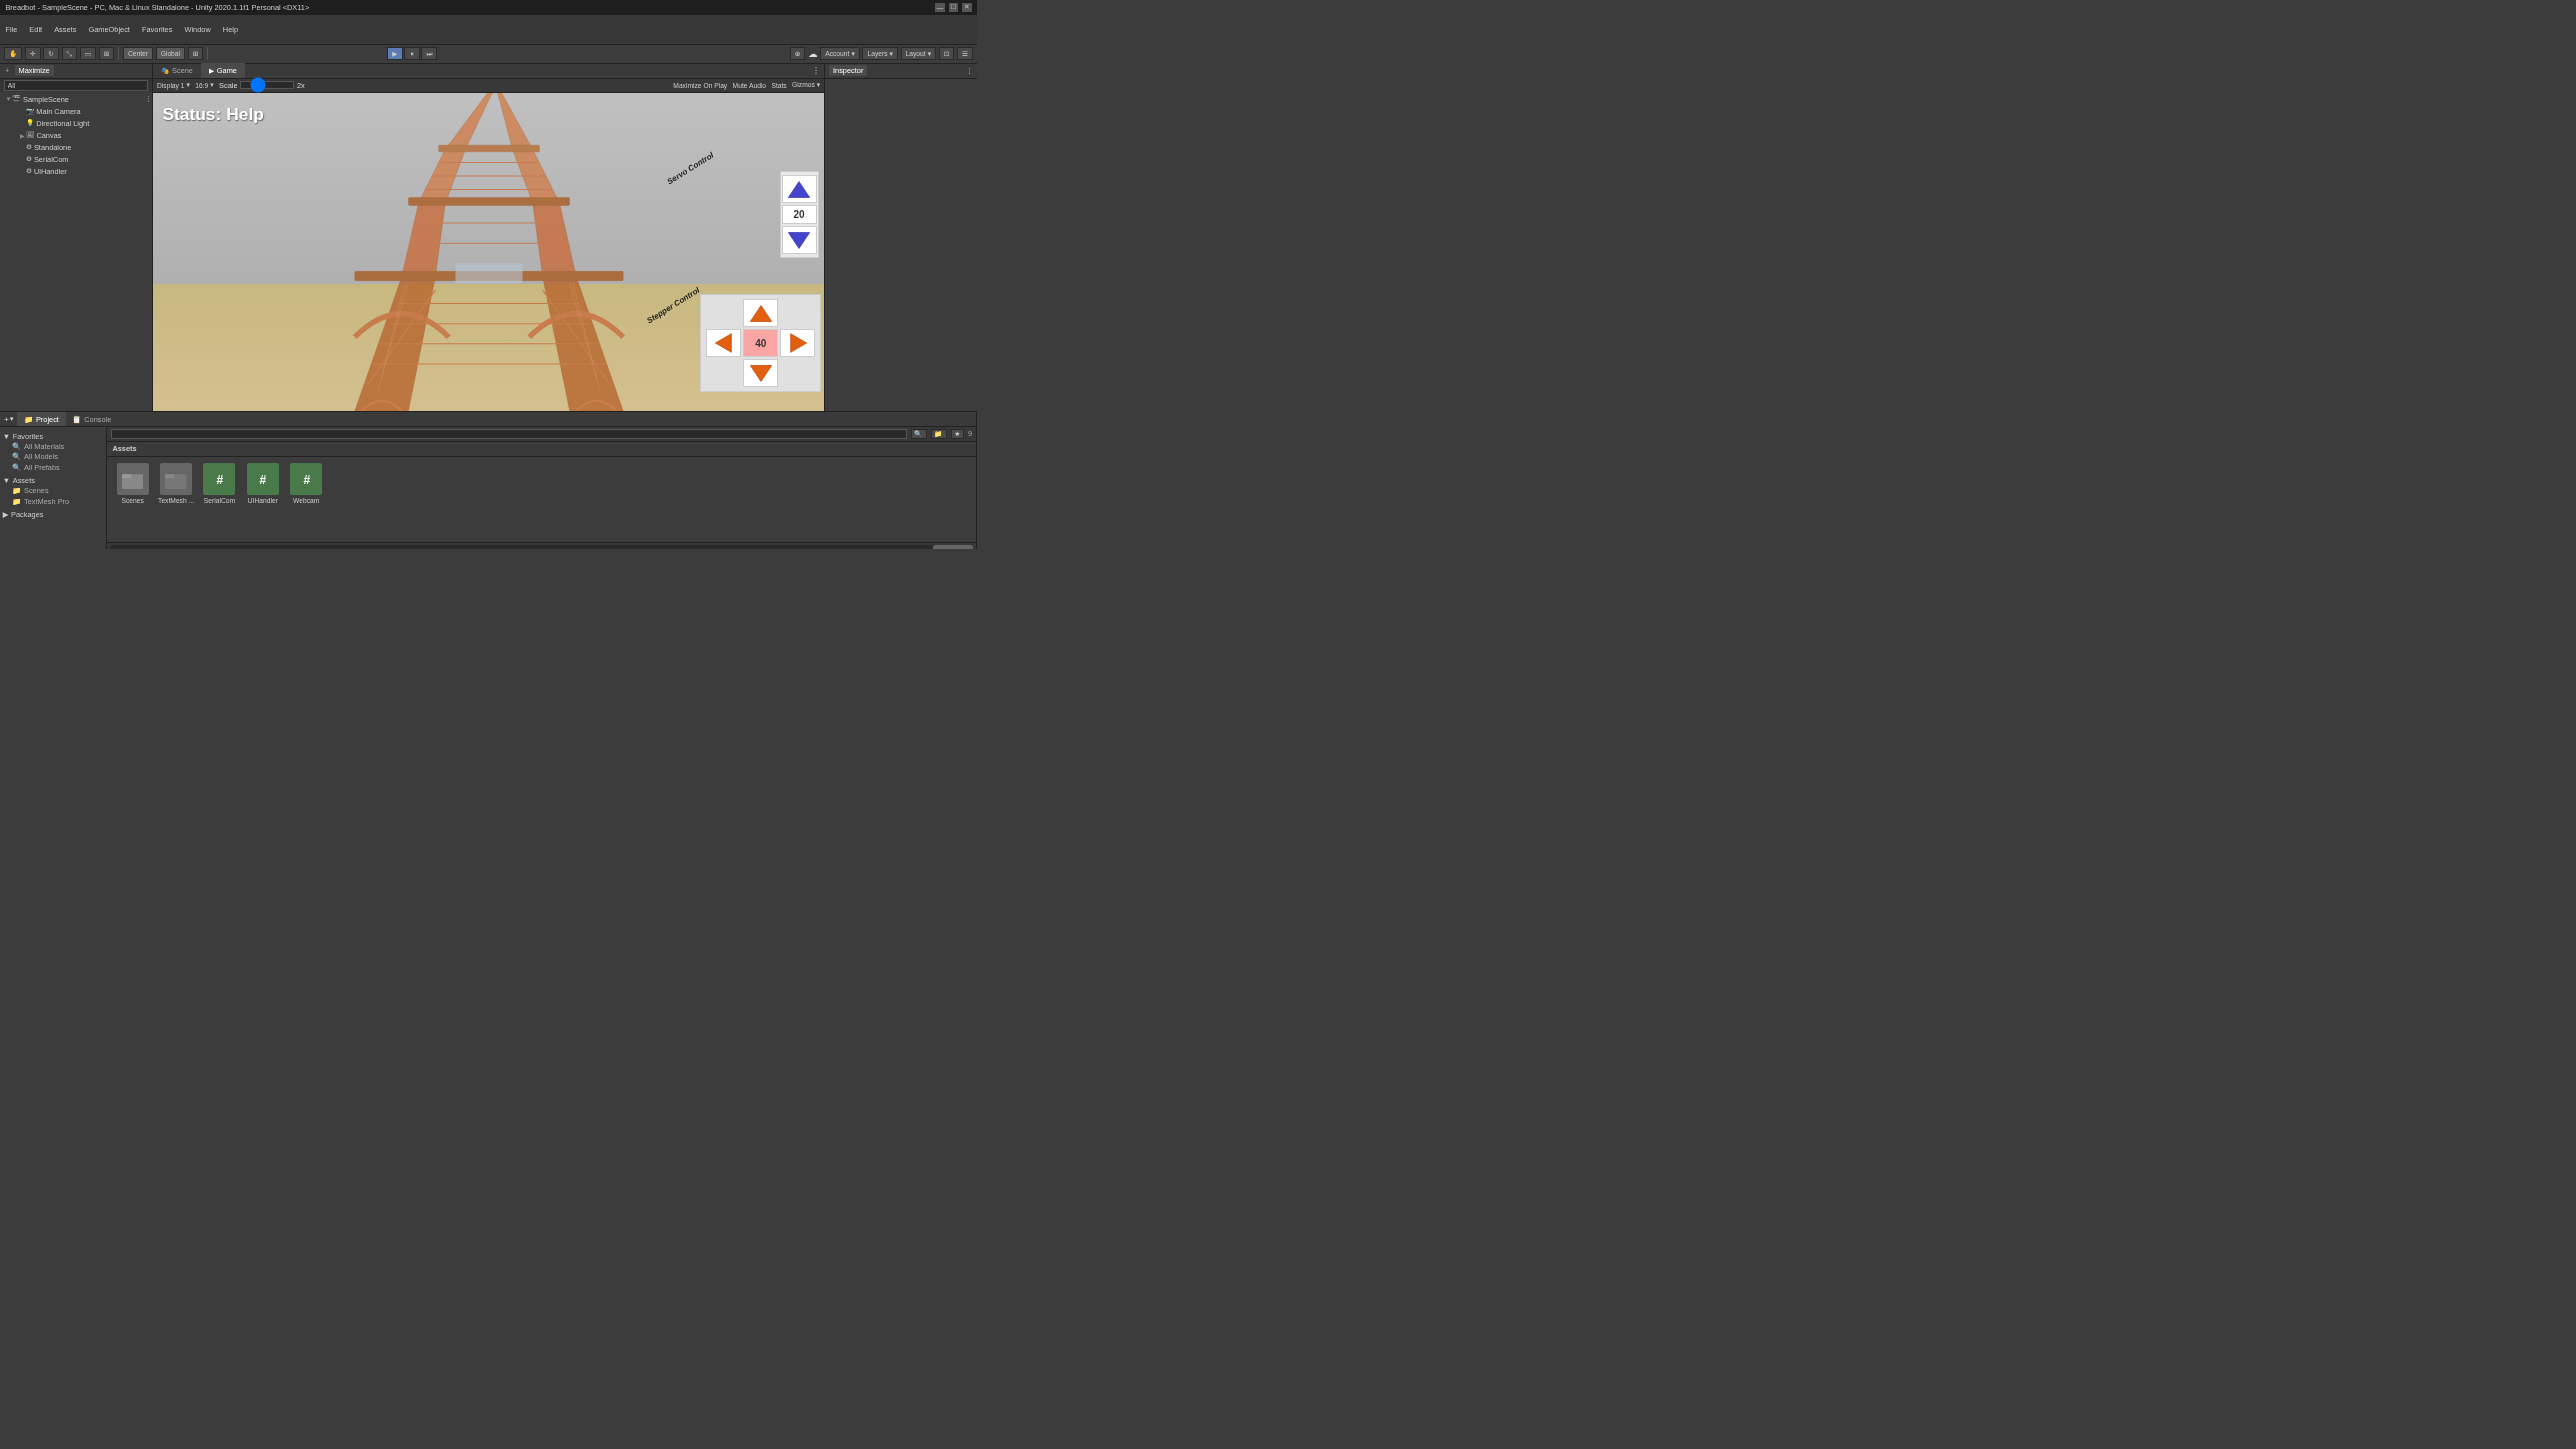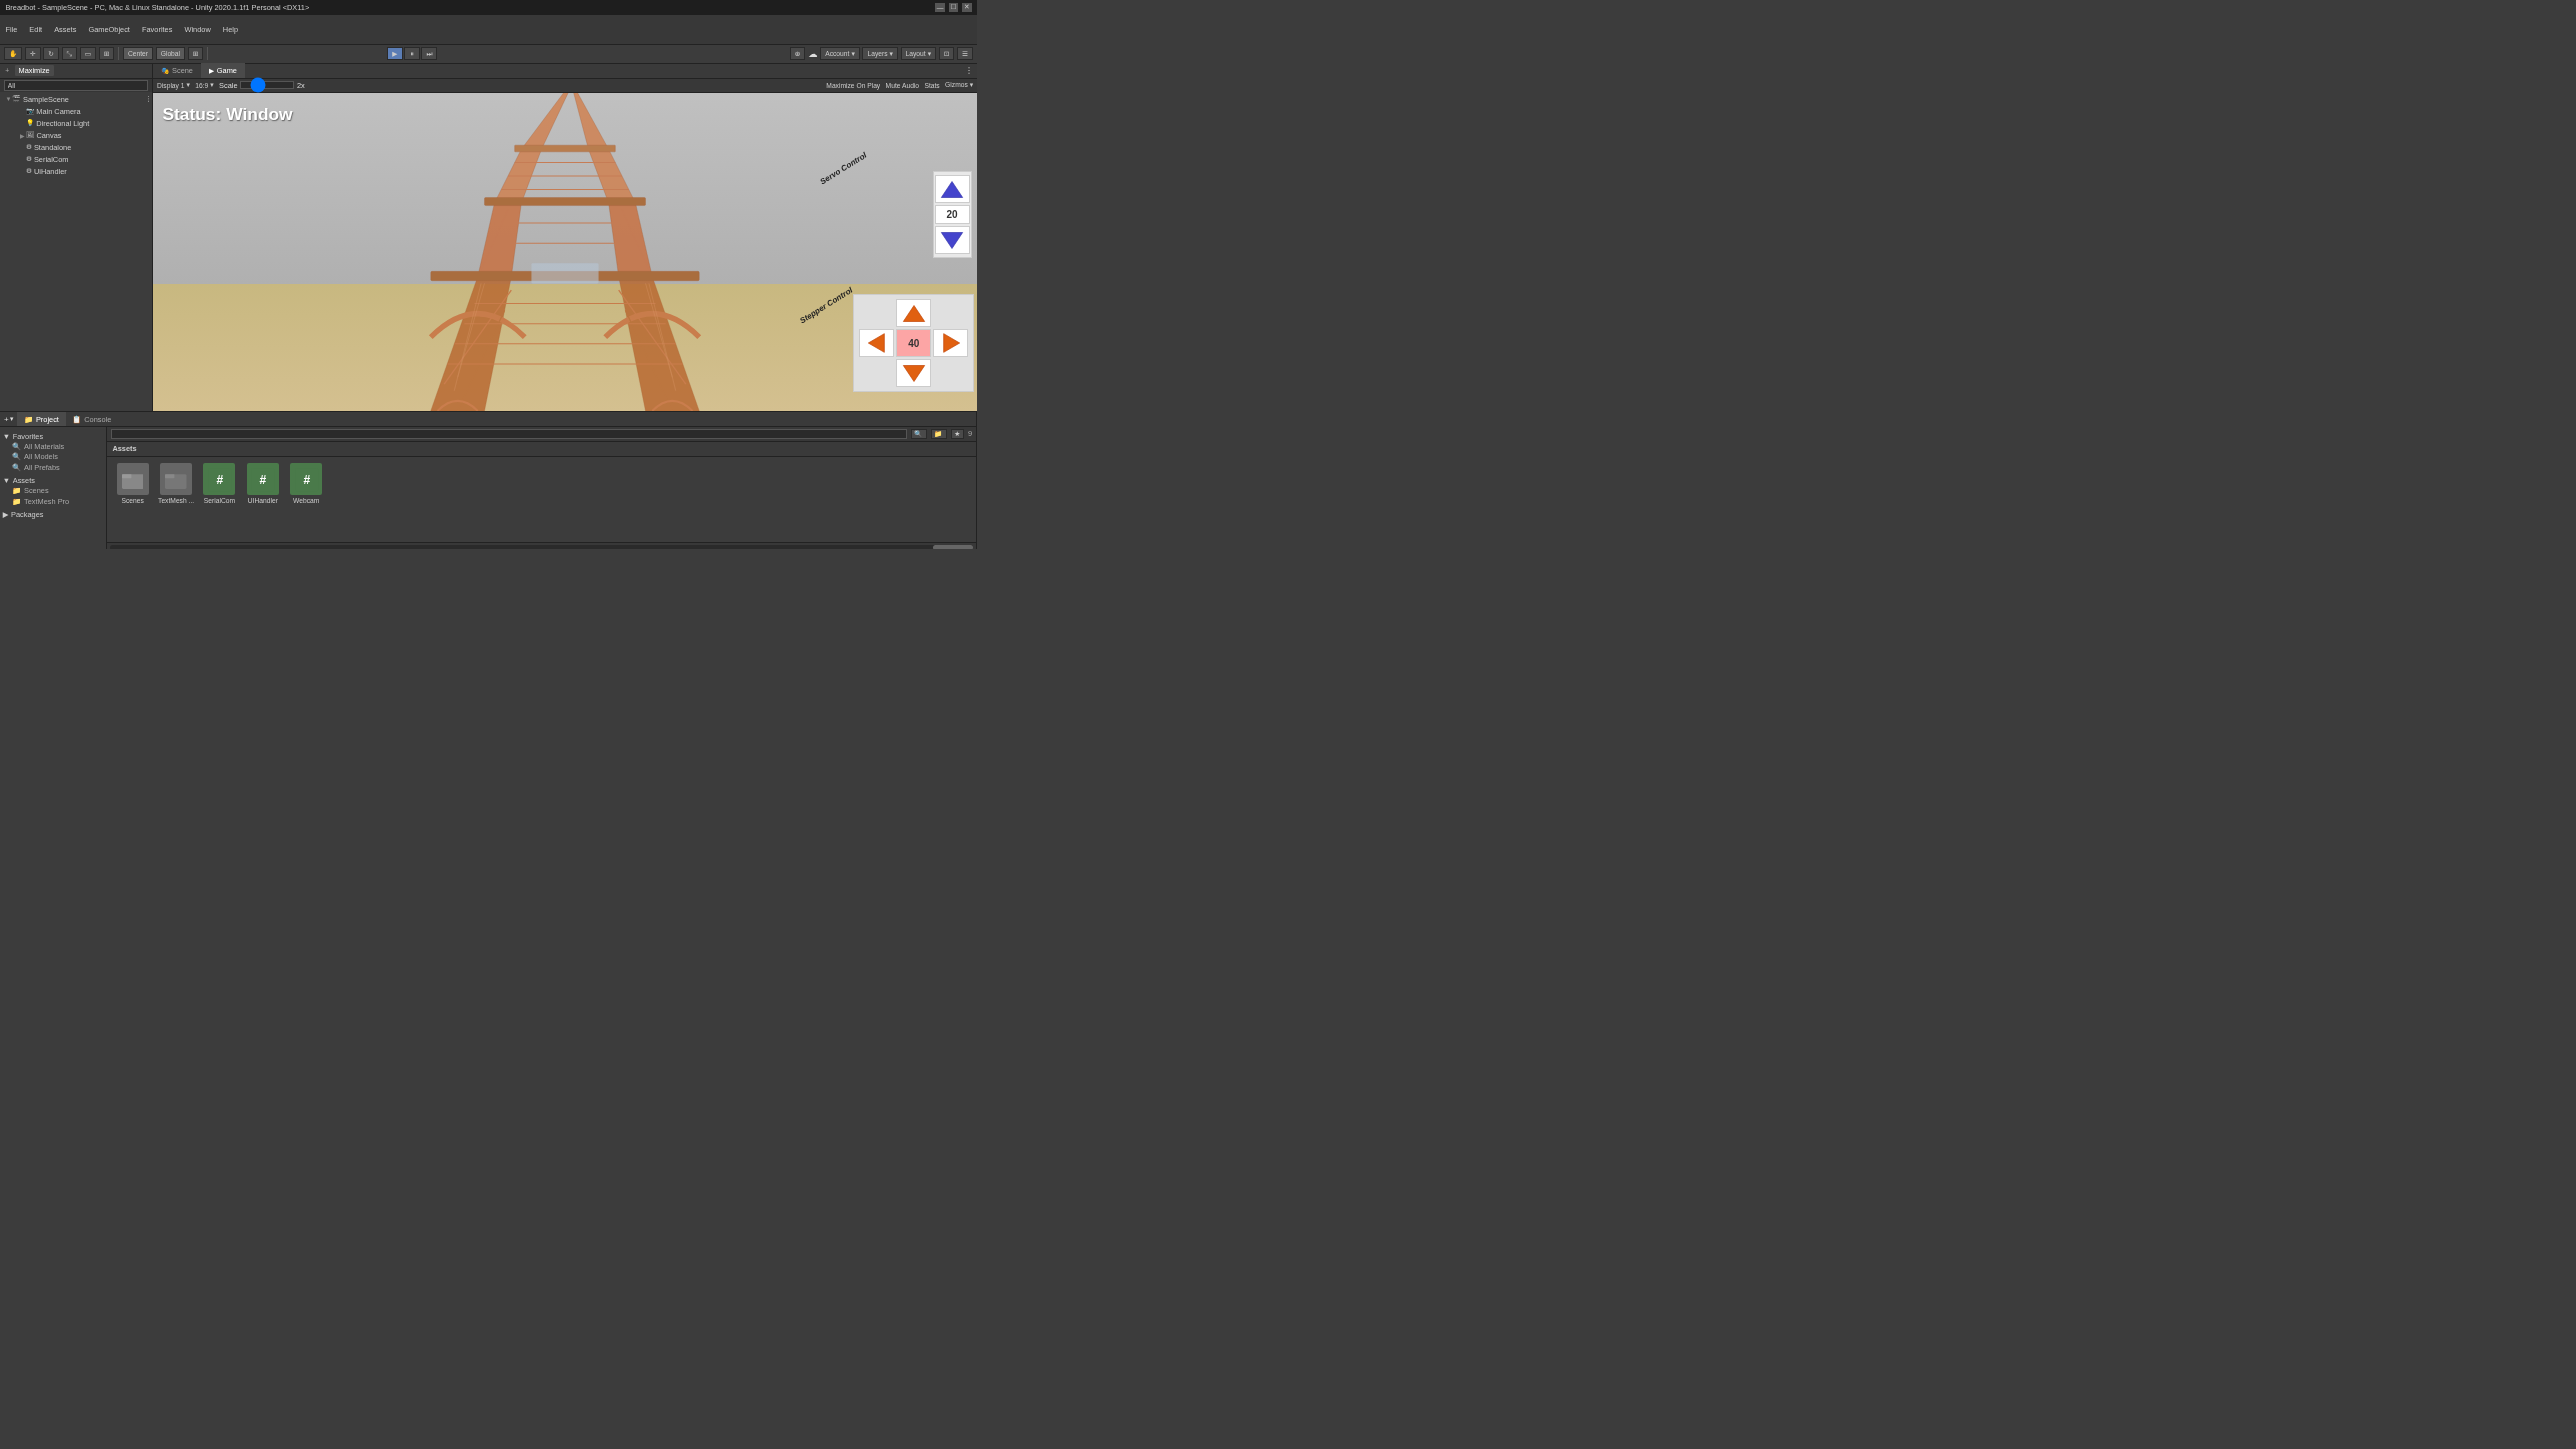--- a/index.html
+++ b/index.html
@@ -746,21 +746,21 @@
           <g stroke="#d89060" stroke-width="1" opacity="0.6">
             <line x1="95" y1="460" x2="135" y2="300"></line>
             <line x1="100" y1="440" x2="140" y2="300"></line>
             <line x1="425" y1="460" x2="385" y2="300"></line>
             <line x1="420" y1="440" x2="380" y2="300"></line>
           </g>
 
           <rect x="210" y="270" width="100" height="30" fill="#b8c8d8" opacity="0.6" rx="2"></rect>
         </svg>
 
-        <div class="status-ready">Status: Window</div>
+        <div class="status-ready">Status: Help</div>
 
         <div style="position:absolute;top:71px;right:107px;transform:rotate(-32deg);font-size:8px;color:#222;font-weight:bold;font-style:italic;">Servo Control</div>
 
         <div style="position:absolute;top:78px;right:5.4px;display:flex;flex-direction:column;align-items:center;gap:2px;background:#e8e8e8;padding:2.7px;border:0.7px solid #ccc;width:39px;">
 
           <button style="width:35px;height:28px;background:white;border:1.3px solid #ccc;cursor:pointer;display:flex;align-items:center;justify-content:center;">
             <svg width="24" height="19" viewBox="0 0 36 28">
               <polygon points="18,2 34,26 2,26" fill="#4444cc" stroke="#3333aa" stroke-width="1"></polygon>
             </svg>
           </button>
@@ -806,20 +806,28 @@
                 <polygon points="18,26 34,2 2,2" fill="#e06010" stroke="#c04000" stroke-width="1"></polygon>
               </svg>
             </button>
           </div>
         </div>
 
       </div>
     </div>
   </div>
 
+  <div id="inspector-panel">
+    <div class="inspector-header">
+      <span class="panel-tab active">Inspector</span>
+      <span style="margin-left:auto;font-size:6.7px;">⋮</span>
+    </div>
+    <div style="flex:1;padding:5.4px;color:#aaa;font-size:7.4px;">
+    </div>
+  </div>
 
 </div>
 
 <div id="bottom-area">
 
   <div id="project-console-panel">
     <div class="bottom-tabs">
       <div style="display:flex;align-items:center;gap:1.3px;padding:0 4px;">
         <span style="font-size:8px;">+</span>
         <span style="font-size:6.7px;">▾</span>

